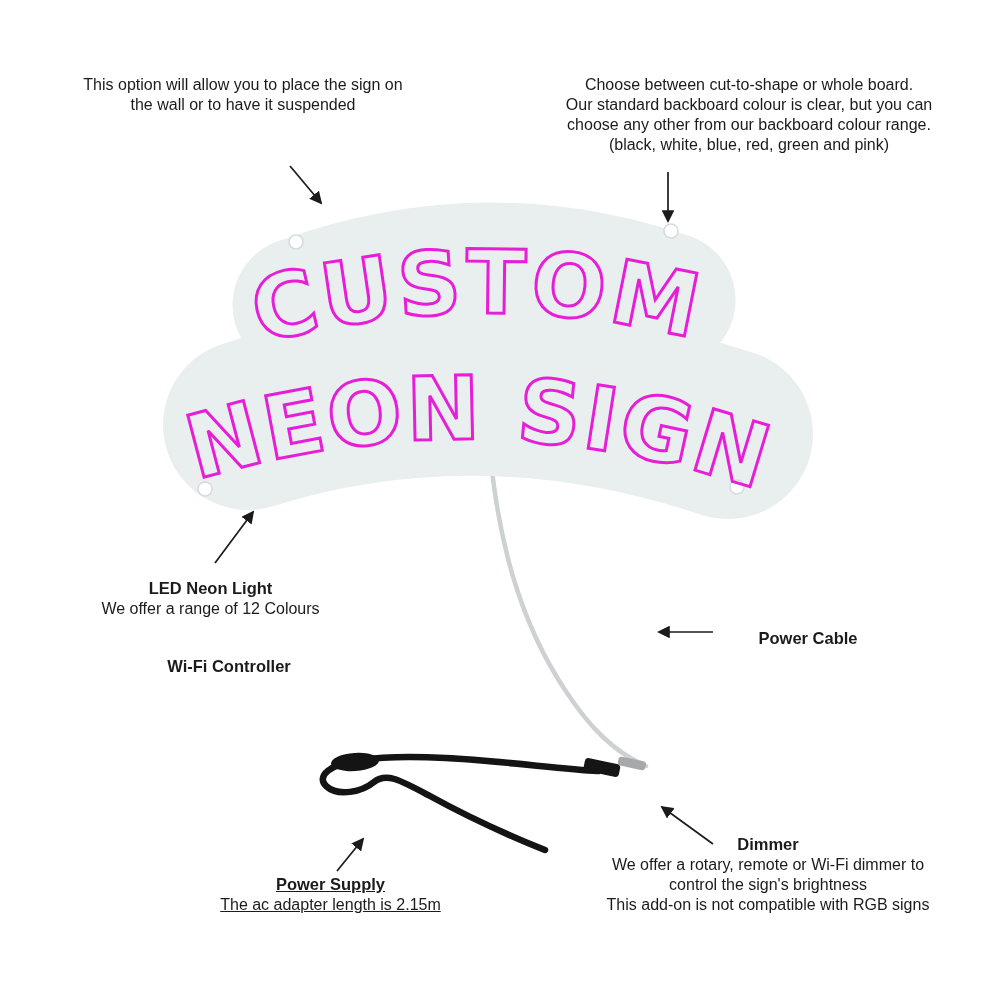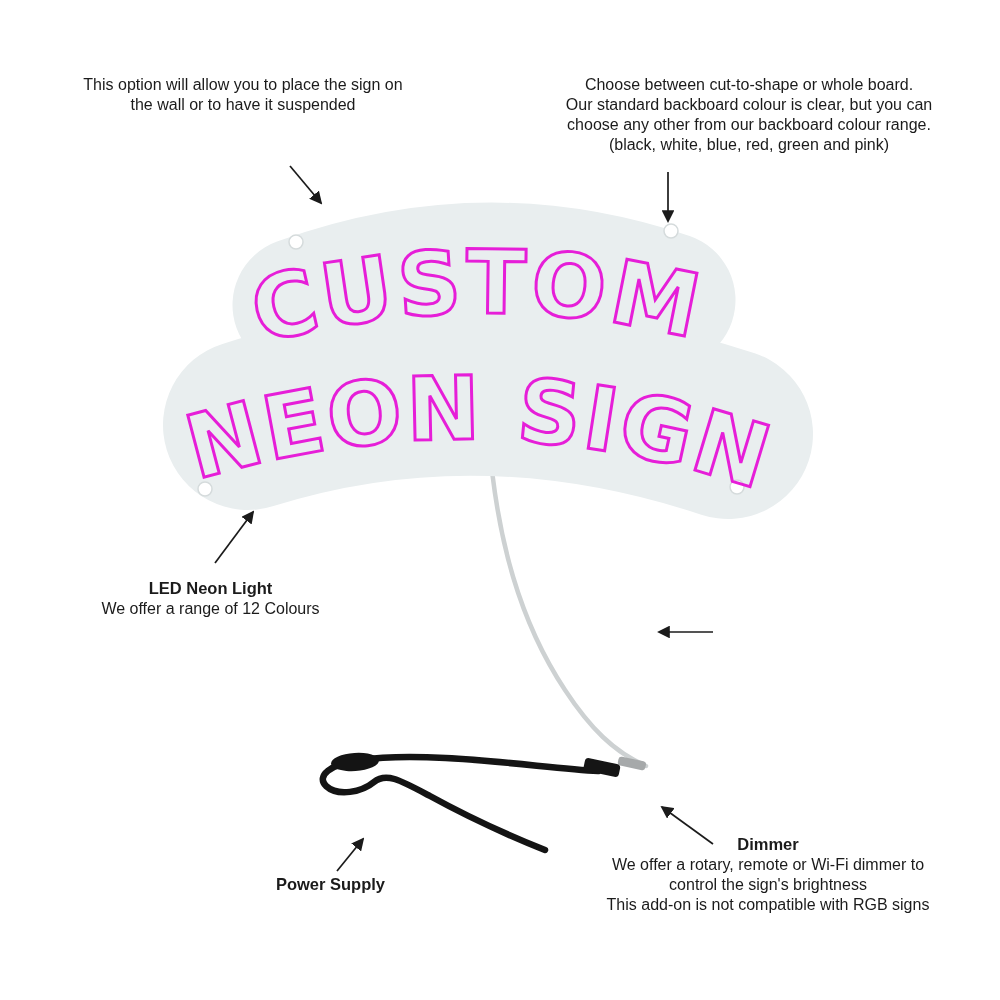--- a/index.html
+++ b/index.html
@@ -68,27 +68,30 @@
 choose any other from our backboard colour range.
 (black, white, blue, red, green and pink)</div>
   </div>
 
   <div class="ann" style="left:58px;top:578px;width:305px;">
     <div class="ann-title">LED Neon Light</div>
     <div class="ann-body">We offer a range of 12 Colours</div>
   </div>
 
   <div class="ann" style="left:35px;top:656px;width:388px;">
+    <div class="ann-title">Wi-Fi Controller</div>
   </div>
 
   <div class="ann" style="left:622px;top:628px;width:372px;">
+    <div class="ann-title">Power Cable</div>
   </div>
 
-  <div class="ann" style="left:178px;top:874px;width:305px;">
+  <div class="ann" style="left:178px;top:874px;width:305px;text-decoration:underline;">
     <div class="ann-title">Power Supply</div>
+    <div class="ann-body">The ac adapter length is 2.15m</div>
   </div>
 
   <div class="ann" style="left:582px;top:834px;width:372px;">
     <div class="ann-title">Dimmer</div>
     <div class="ann-body">We offer a rotary, remote or Wi-Fi dimmer to
 control the sign's brightness
 This add-on is not compatible with RGB signs</div>
   </div>
 
 </div>

